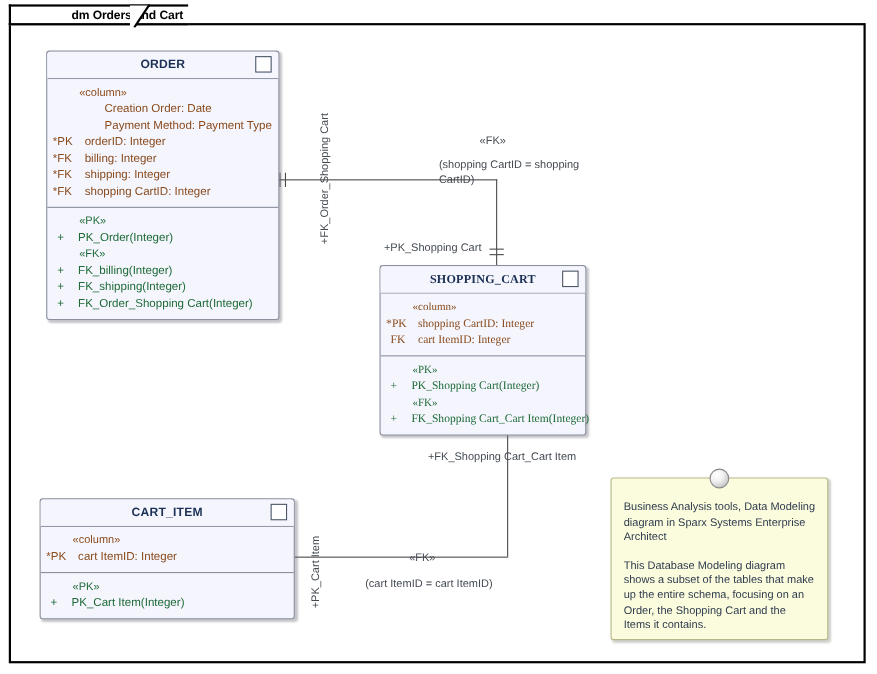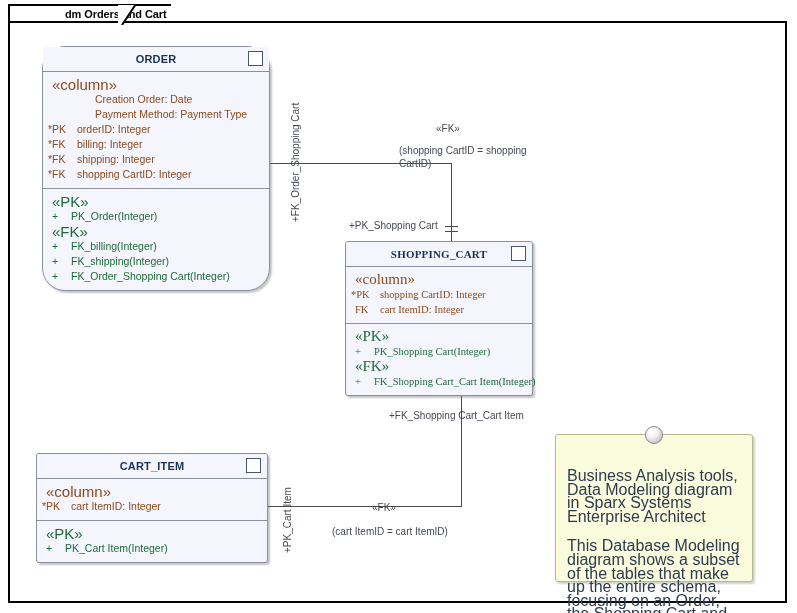--- a/index.html
+++ b/index.html
@@ -122,21 +122,21 @@
   }
   .row .key {
     width: 34px;
     flex: 0 0 34px;
     text-align: left;
     padding-left: 5px;
     box-sizing: border-box;
   }
   .row .txt { flex: 1 1 auto; }
   .attr  { color: #8a4b1e; }
-  .stereo { color: #8a4b1e; padding-left: 9px; font-size: 15px; line-height: 15px; }
+  .stereo { color: #8a4b1e; padding-left: 9px; font-size: 10px; line-height: 15px; margin-left: 20px; }
   .stereo.op { color: #1f6b38; }
   .op-row { color: #1f6b38; }
   .op-row .key { color: #1f6b38; padding-left: 9px; width: 28px; flex: 0 0 28px;}
   .indent { padding-left: 18px; }
 
   
   .conn {
     position: absolute;
     background: #4a4a4a;
     z-index: 1;
@@ -169,24 +169,24 @@
     position: absolute;
     box-sizing: border-box;
     background: #fbfbdd;
     border: 1px solid #b8b88a;
     border-radius: 3px;
     box-shadow: 2px 2px 2px rgba(120,120,110,0.35);
     z-index: 3;
     padding: 18px 11px 8px 11px;
   }
   .note-text {
-    font-size: 16px;
+    font-size: 10px;
     line-height: 13.6px;
     color: #2d3b4d;
-    margin: 16px 0 12px 0;
+    margin: 2px 0 12px 0;
     white-space: pre-wrap;
   }
   .note-text:last-child { margin-bottom: 0; }
   .note-pin {
     position: absolute;
     left: 50%;
     top: -9px;
     margin-left: -9px;
     width: 18px;
     height: 18px;
@@ -227,21 +227,21 @@
 
   <div class="conn v" style="left:461px; top:393px; height:113px;"></div>
   <div class="conn h" style="left:250px; top:506px; width:212px;"></div>
   <div class="tick" style="left:244px; top:500px; width:1px; height:13px;"></div>
 
   <div class="lbl" style="left:389px; top:409px;">+FK_Shopping Cart_Cart Item</div>
   <div class="lbl vert" style="left:281px; top:553px;">+PK_Cart Item</div>
   <div class="lbl" style="left:372px; top:501px;">«FK»</div>
   <div class="lbl center" style="left:332px; top:525px; width:116px;">(cart ItemID = cart ItemID)</div>
 
-  <div class="table-el" style="left:42px; top:46px; width:228px;border-radius:23px;">
+  <div class="table-el" style="left:42px; top:46px; width:212px;">
     <div class="table-head">
       <span class="table-title">ORDER</span>
       <span class="table-icon">
         <span class="bar"></span><span class="ln"></span><span class="ln"></span><span class="ln"></span><span class="ln"></span>
       </span>
     </div>
     <div class="sec">
       <div class="stereo">«column»</div>
       <div class="row attr">
         <span class="key"></span>

